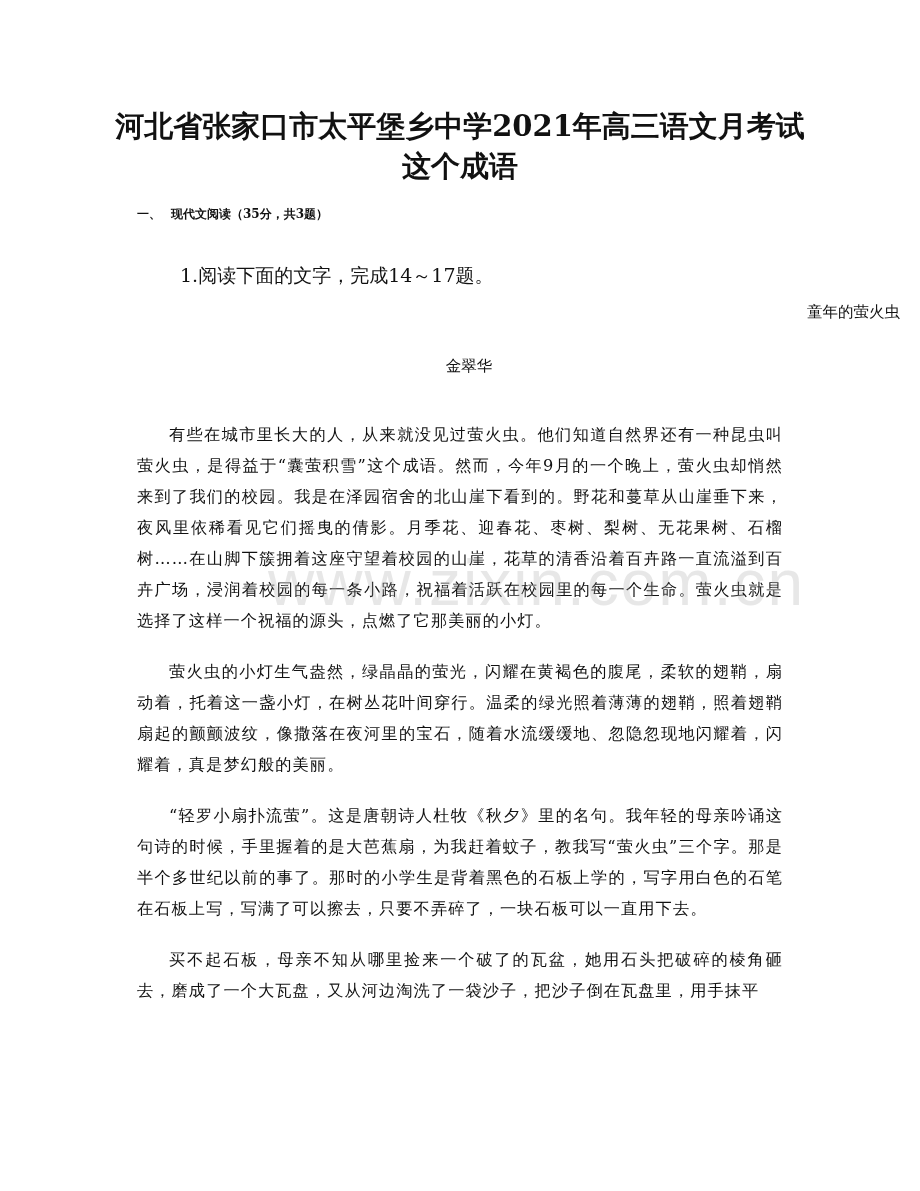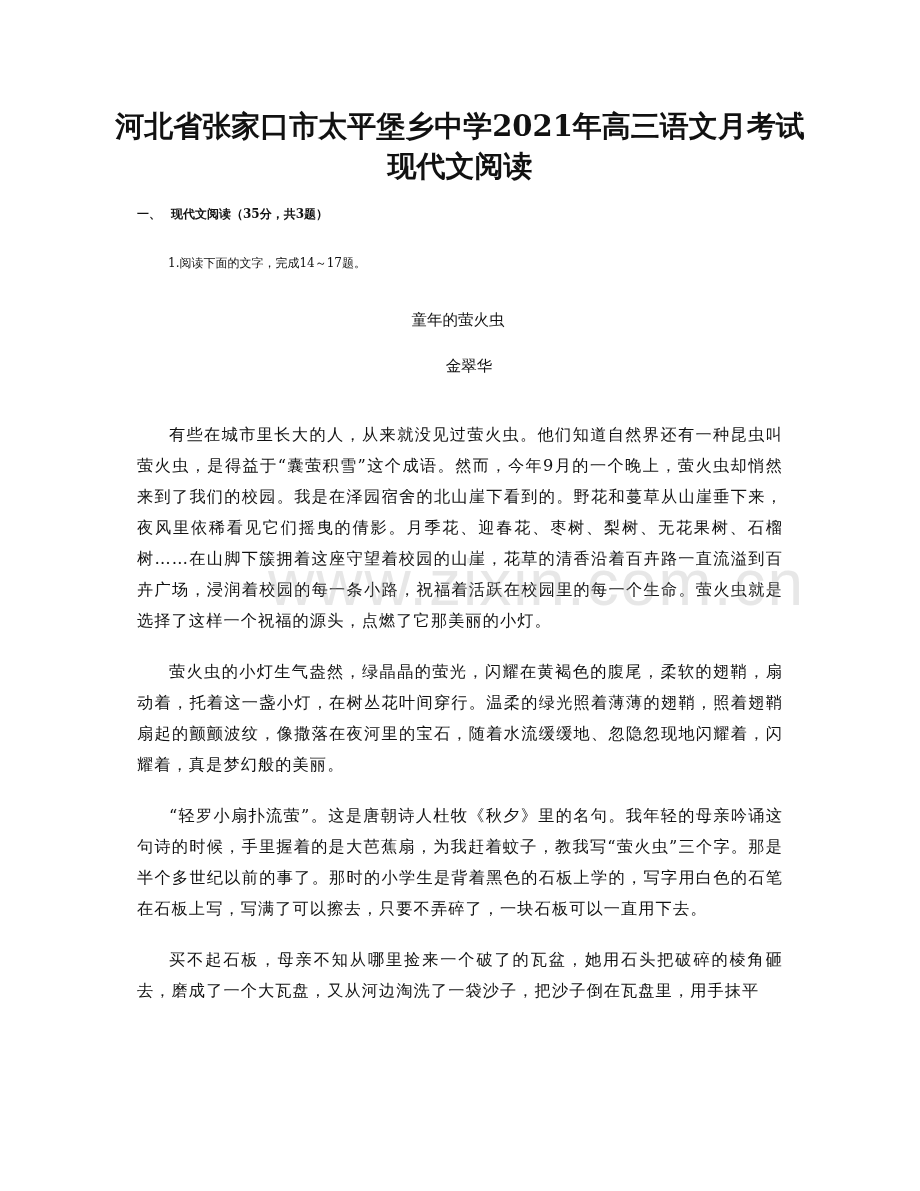--- a/index.html
+++ b/index.html
@@ -45,34 +45,34 @@
       color: #111111;
       margin: 0;
     }
     .section-heading .num {
       margin-right: 10px;
     }
     .question-prompt {
       position: absolute;
       left: 168px;
       top: 252px;
-      font-size: 12px;
+      font-size: 19px;
       line-height: 22px;
       color: #111111;
-      margin: 0;
+      margin: 12px;
     }
     .article-title {
       position: absolute;
       left: 0;
       width: 900px;
       top: 301px;
-      text-align: center;
+      text-align: right;
       font-size: 15.5px;
       line-height: 22px;
-      margin: 8px;
+      margin: 0;
     }
     .article-author {
       position: absolute;
       left: 0;
       width: 938px;
       top: 355px;
       text-align: center;
       font-size: 15.5px;
       line-height: 22px;
       margin: 0;
@@ -108,21 +108,21 @@
       margin-top: 8px;
     }
   </style>
 </head>
 <body>
 
 <div class="page">
 
   <h1 class="doc-title">
     <span>河北省张家口市太平堡乡中学2021年高三语文月考试</span><br>
-    <span>现代文阅读</span>
+    <span>这个成语</span>
   </h1>
 
   <h2 class="section-heading">
     <span class="num">一、</span><span>现代文阅读（35分，共3题）</span>
   </h2>
 
   <p class="question-prompt">1.阅读下面的文字，完成14～17题。</p>
 
   <p class="article-title">童年的萤火虫</p>
 

